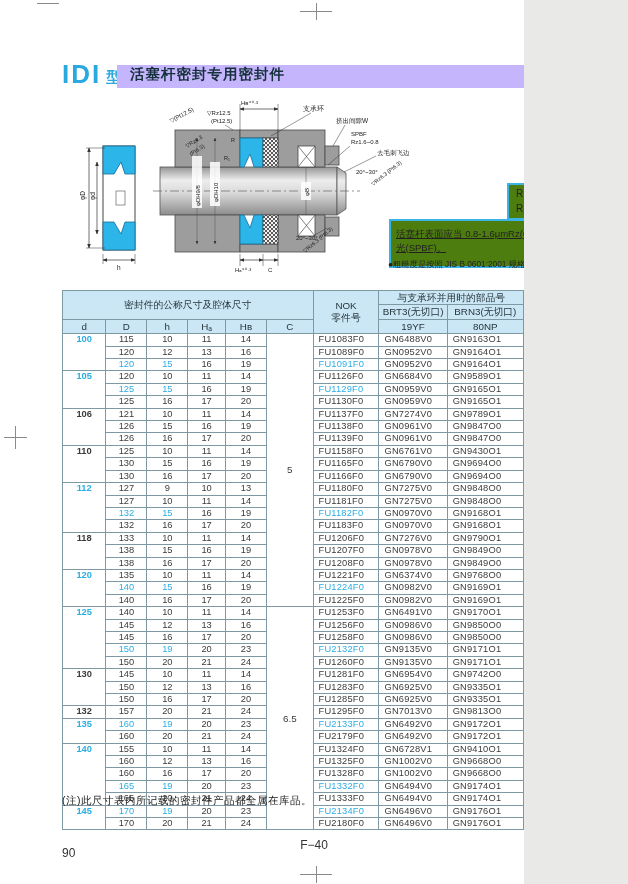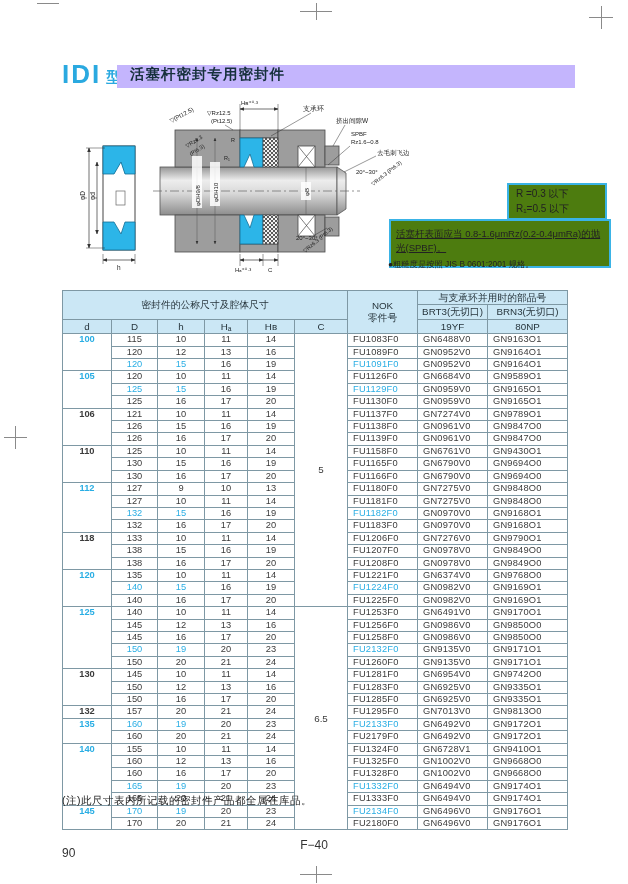--- a/index.html
+++ b/index.html
@@ -1,16 +1,16 @@
 <!DOCTYPE html>
 <html><head>
 <meta charset="utf-8">
 <style>
   html,body{margin:0;padding:0;background:#e9e9e7;}
-  .sheet{position:relative;width:628px;height:884px;background:#ffffff;overflow:hidden;
+  .sheet{position:relative;width:524px;height:884px;background:#ffffff;overflow:hidden;
          font-family:"Liberation Sans","DejaVu Sans",sans-serif;color:#333;}
   
   .mark{position:absolute;background:#8a8a8a;}
   
   .hdr{position:absolute;left:62px;top:61px;display:flex;align-items:flex-end;}
   .hdr .code{font-size:26px;font-weight:bold;color:#2aa9e0;letter-spacing:2px;line-height:26px;}
   .hdr .typ{font-size:15px;font-weight:bold;color:#2aa9e0;margin-left:5px;line-height:20px;}
   .titlebar{position:absolute;left:117px;top:65px;width:458px;height:23px;background:#c4b5fd;
             display:flex;align-items:flex-start;}
   .titlebar span{font-size:14.5px;font-weight:bold;color:#16303c;margin-left:13px;letter-spacing:1px;}

